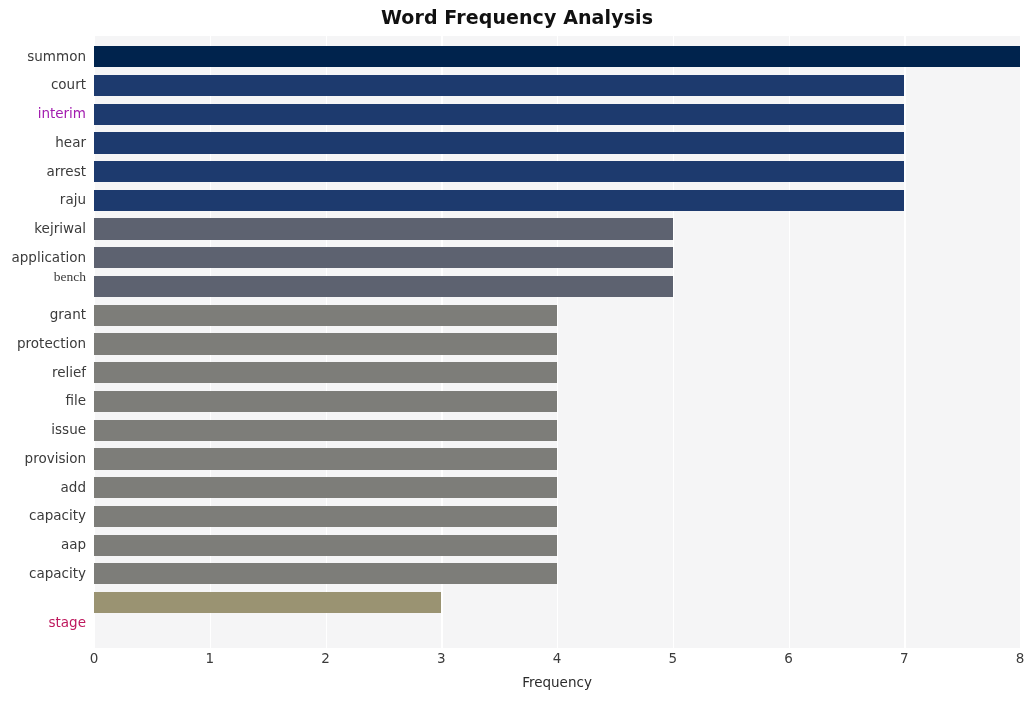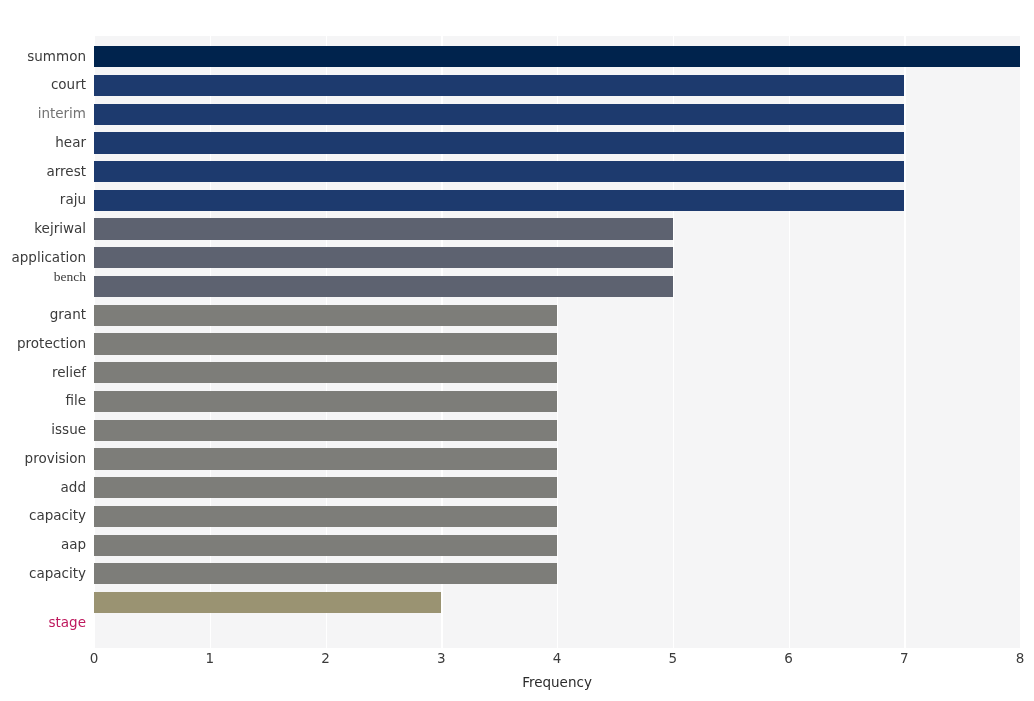--- a/index.html
+++ b/index.html
@@ -116,20 +116,21 @@
     text-align: center;
     font-size: 13.5px;
     color: #2b2b2b;
   }
 </style>
 </head>
 <body>
 
 <div id="figure" style="background: rgb(255, 255, 255);">
 
+  <div id="chart-title" style="color: rgb(17, 17, 17);">Word Frequency Analysis</div>
 
   <div id="plot-area" style="background: rgb(245, 245, 246);">
     <div id="gridlines-layer">
         <div class="gridline-v" style="left: 0px; background: rgb(255, 255, 255);"></div>
         <div class="gridline-v" style="left: 115.75px; background: rgb(255, 255, 255);"></div>
         <div class="gridline-v" style="left: 231.5px; background: rgb(255, 255, 255);"></div>
         <div class="gridline-v" style="left: 347.25px; background: rgb(255, 255, 255);"></div>
         <div class="gridline-v" style="left: 463px; background: rgb(255, 255, 255);"></div>
         <div class="gridline-v" style="left: 578.75px; background: rgb(255, 255, 255);"></div>
         <div class="gridline-v" style="left: 694.5px; background: rgb(255, 255, 255);"></div>
@@ -196,21 +197,21 @@
         </div>
         <div class="bar-row" style="top: 555.972px; height: 21.262px;">
           <div class="bar" title="stage: 3" style="width: 347.25px; background: rgb(154, 147, 114);"></div>
         </div>
       </div>
   </div>
 
   <div id="y-axis">
       <div class="y-tick-label" style="top: 13.6873px; color: rgb(59, 59, 59); padding-left: 17px;">summon</div>
       <div class="y-tick-label" style="top: 42.4197px; color: rgb(59, 59, 59);">court</div>
-      <div class="y-tick-label" style="top: 71.1521px; color: #737373; margin-left: 44px;">interim</div>
+      <div class="y-tick-label" style="top: 71.1521px; color: #a21caf; margin-left: 44px;">interim</div>
       <div class="y-tick-label" style="top: 99.8845px; color: rgb(59, 59, 59);">hear</div>
       <div class="y-tick-label" style="top: 128.617px; color: rgb(59, 59, 59);">arrest</div>
       <div class="y-tick-label" style="top: 157.349px; color: rgb(59, 59, 59);">raju</div>
       <div class="y-tick-label" style="top: 186.082px; color: rgb(59, 59, 59);">kejriwal</div>
       <div class="y-tick-label" style="top: 214.814px; color: rgb(59, 59, 59);">application</div>
       <div class="y-tick-label" style="top: 234px; color: rgb(59, 59, 59); font-family: Liberation Serif, serif;">bench</div>
       <div class="y-tick-label" style="top: 272.279px; color: rgb(59, 59, 59);">grant</div>
       <div class="y-tick-label" style="top: 301.011px; color: rgb(59, 59, 59); margin-left: 36px;">protection</div>
       <div class="y-tick-label" style="top: 329.744px; color: rgb(59, 59, 59);">relief</div>
       <div class="y-tick-label" style="top: 358.476px; color: rgb(59, 59, 59);">file</div>

